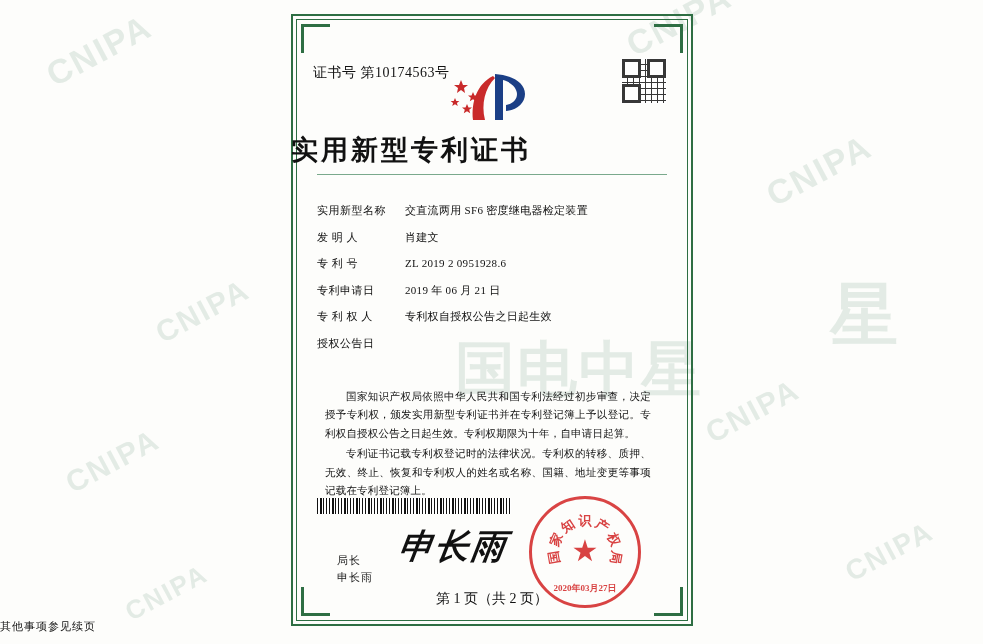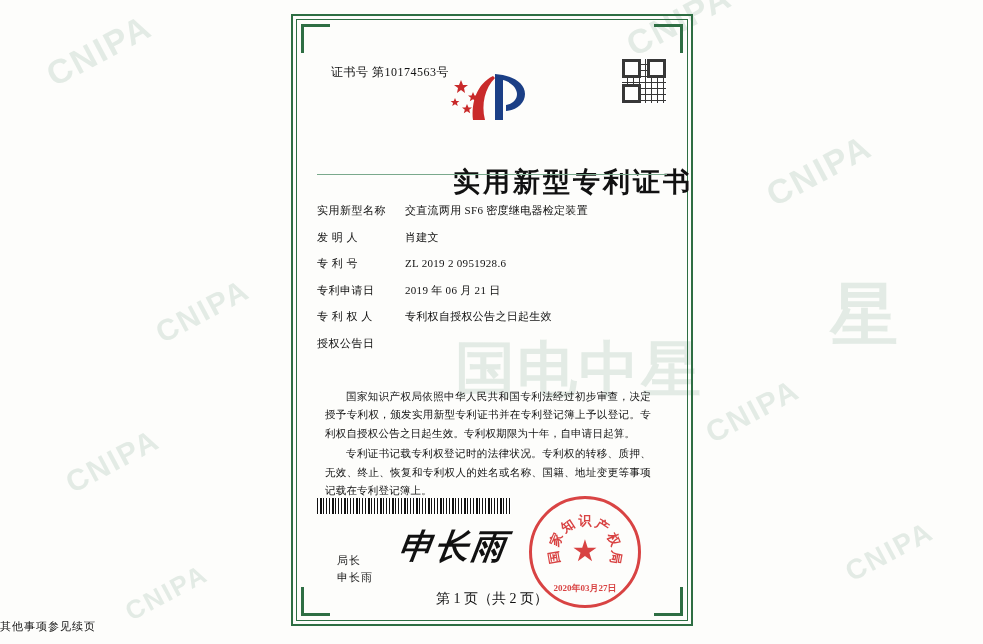--- a/index.html
+++ b/index.html
@@ -71,23 +71,23 @@
 
   .cert-inner {
     position: absolute;
     left: 0; top: 0; right: 0; bottom: 0;
     padding: 0;
   }
 
   
   .cert-no {
     position: absolute;
-    left: 40px;
+    left: 22px;
     top: 50px;
-    font-size: 12px;
+    font-size: 14px;
     letter-spacing: 0.5px;
     color: #111;
   }
   .qr {
     position: absolute;
     right: 26px;
     top: 44px;
     width: 46px;
     height: 46px;
     background:
@@ -121,27 +121,26 @@
     top: 56px;
     height: 58px;
     text-align: center;
   }
   .emblem svg { display: inline-block; }
 
   .title {
     position: absolute;
     left: 0; right: 0;
     top: 118px;
-    text-align: right;
+    text-align: left;
     font-size: 27px;
     font-weight: bold;
     letter-spacing: 3px;
     color: #111;
     font-family: "Liberation Serif", serif;
-    margin-top: 32px;
   }
 
   .divider {
     position: absolute;
     left: 26px;
     right: 26px;
     top: 160px;
     border-top: 1px solid #7aa98c;
   }
 

